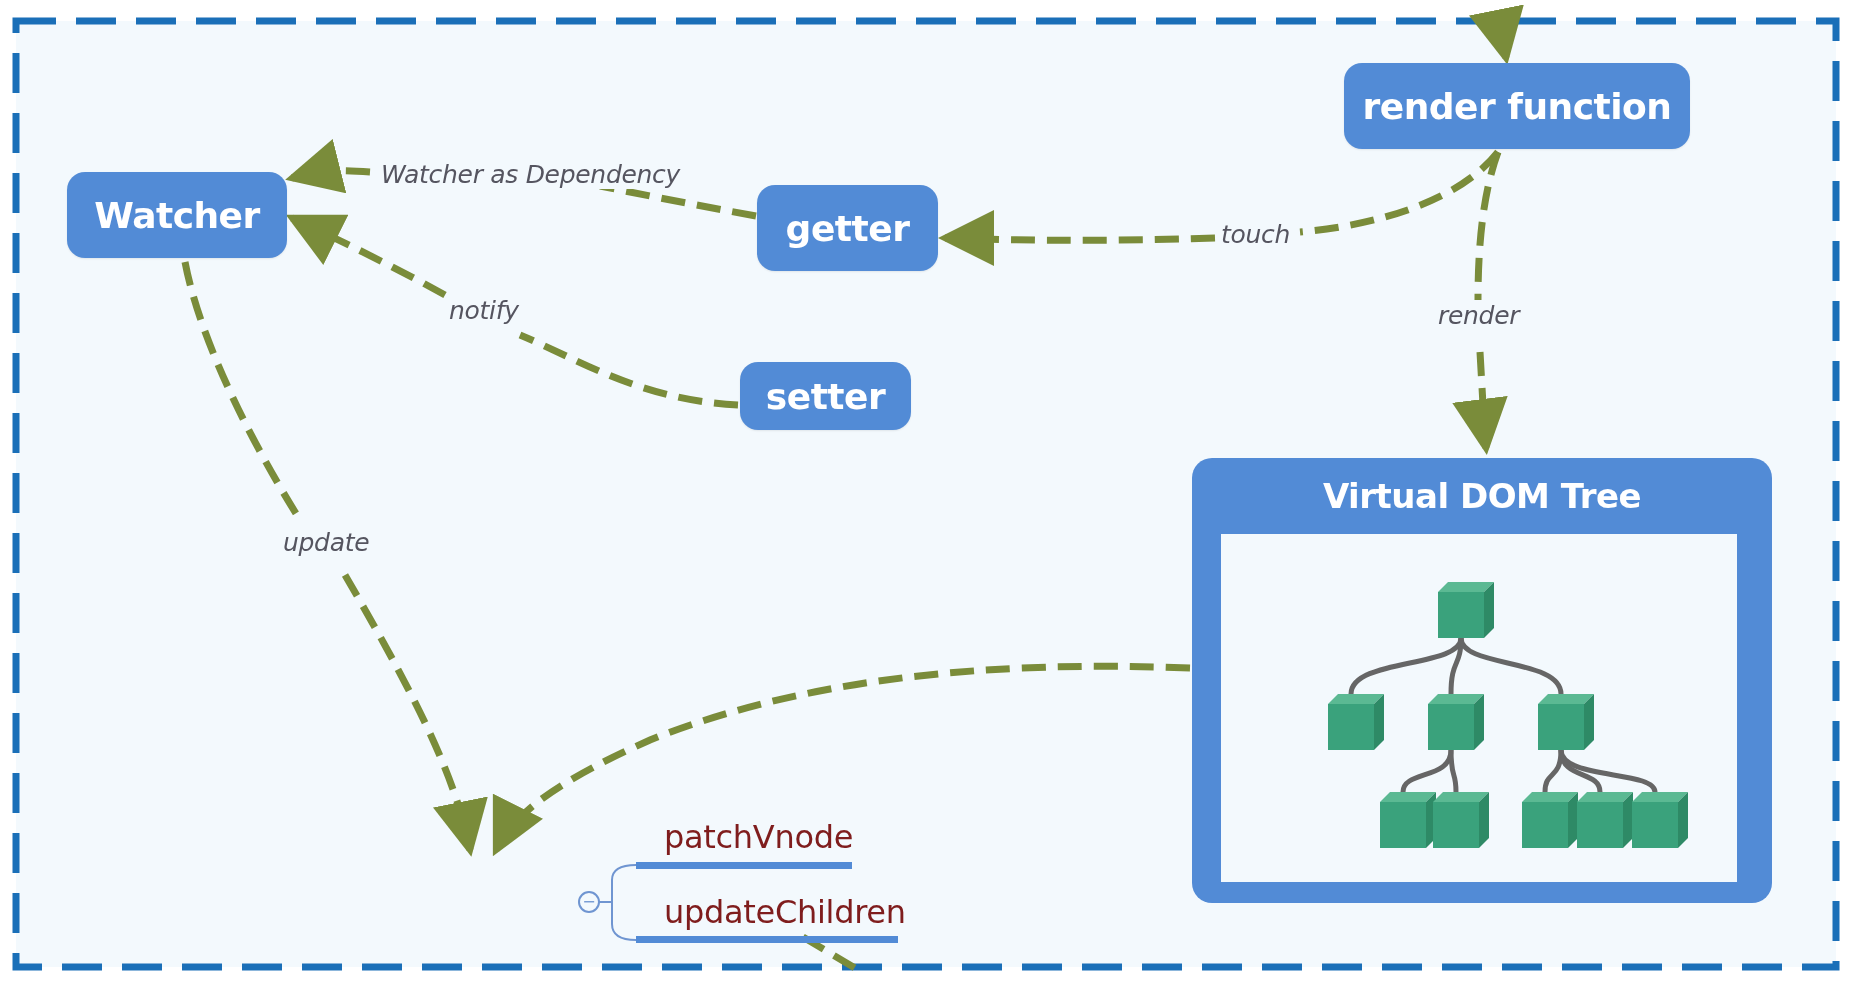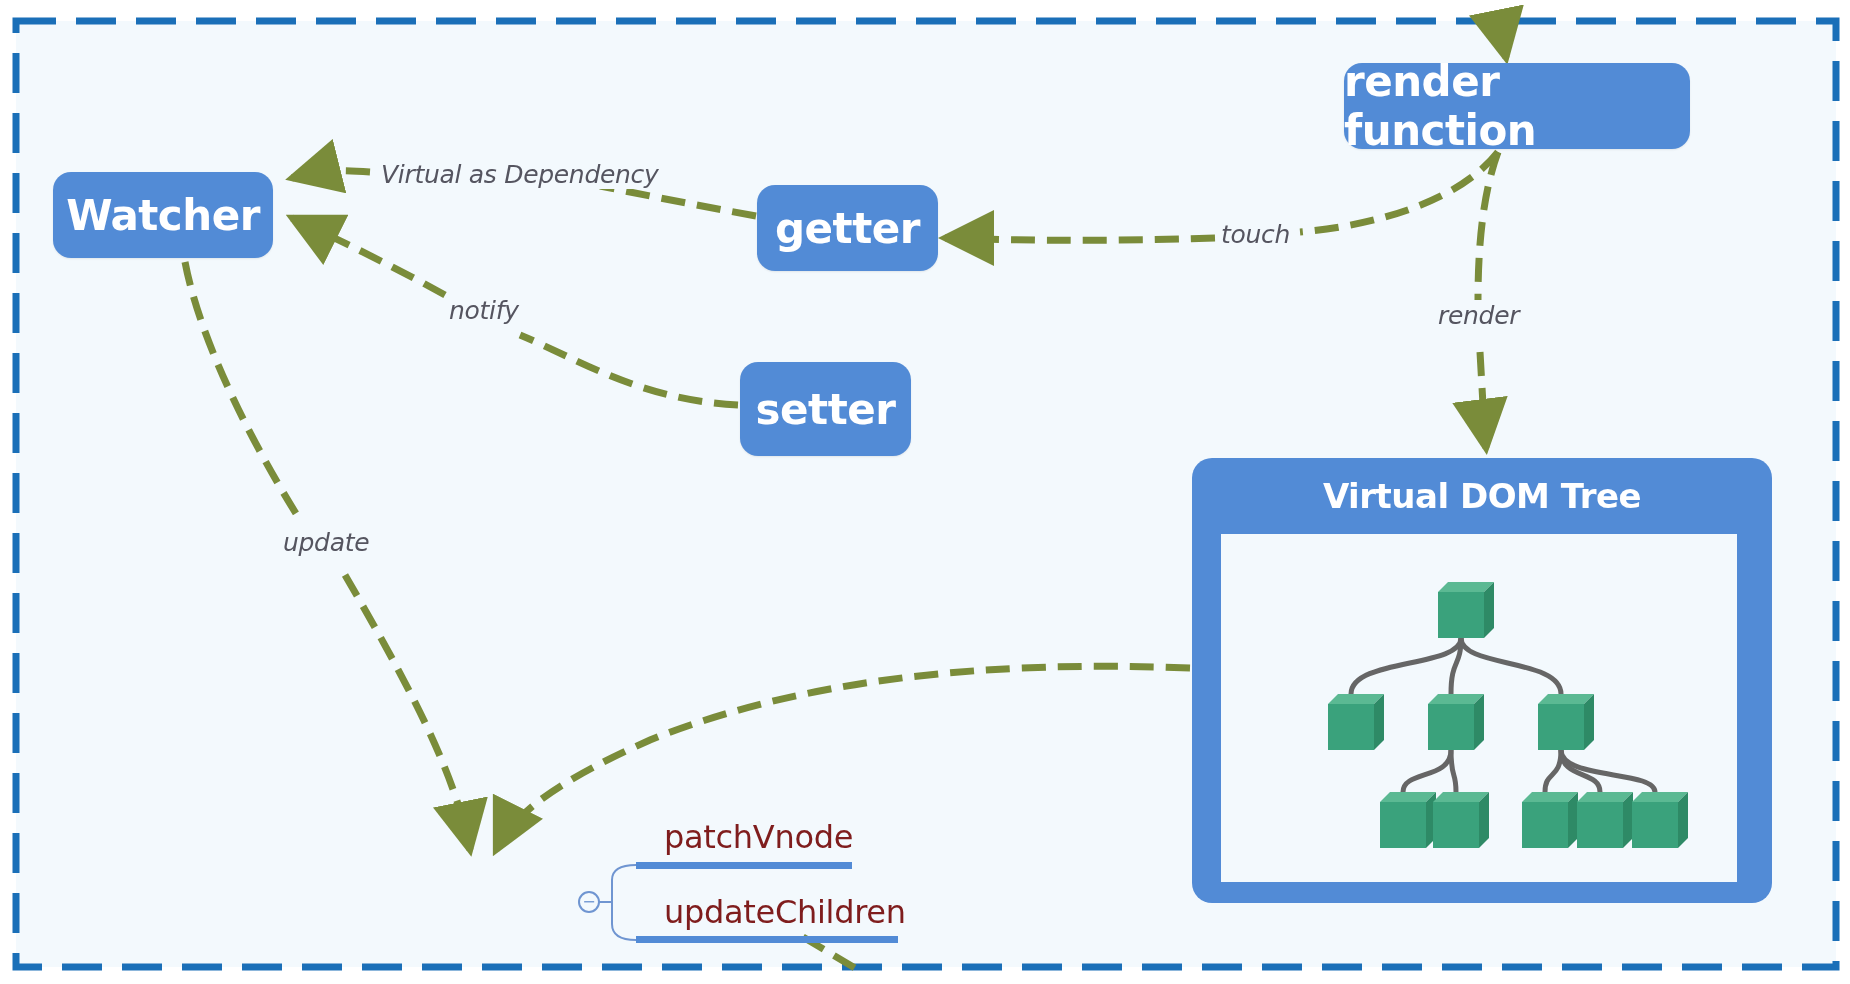--- a/index.html
+++ b/index.html
@@ -1,21 +1,21 @@
 <!DOCTYPE html>
 <html><head>
 <meta charset="utf-8">
 <style>
   html, body { margin:0; padding:0; }
   body { width:1850px; height:984px; background:#ffffff; position:relative; overflow:hidden;
          font-family:"DejaVu Sans", sans-serif; }
   #stage { position:absolute; left:0; top:0; width:1850px; height:984px; }
   .panel { position:absolute; left:16px; top:21px; width:1820px; height:946px; background:#f3f9fd; }
   .node { position:absolute; background:#528bd6; border-radius:18px; color:#fff; font-weight:bold;
-          display:flex; align-items:center; justify-content:center; font-size:42px;
+          display:flex; align-items:center; justify-content:center; font-size:36px;
           font-family:"DejaVu Sans", sans-serif; letter-spacing:-0.5px; box-shadow:0 1px 2px rgba(0,0,0,0.08); }
   .edge-label { position:absolute; font-style:italic; color:#555560; font-size:25px;
                 font-family:"DejaVu Sans", sans-serif; background:#f3f9fd; padding:0 3px; letter-spacing:-0.3px; }
   .vdom { position:absolute; left:1192px; top:458px; width:580px; height:445px; background:#528bd6; border-radius:20px; }
   .vdom-title { position:absolute; left:0; top:0; width:100%; height:76px; color:#fff; font-weight:bold; font-size:34px;
                 display:flex; align-items:center; justify-content:center; letter-spacing:-0.5px; }
   .vdom-inner { position:absolute; left:29px; top:76px; width:516px; height:348px; background:#f3f9fd; }
   .branch-text { position:absolute; font-size:32px; color:#7f1d1d; font-family:"DejaVu Sans", sans-serif; letter-spacing:-0.3px; }
   .branch-line { position:absolute; height:7px; background:#528bd6; }
   .collapse { position:absolute; width:22px; height:22px; border:2px solid #6f95d1; border-radius:50%;
@@ -55,23 +55,23 @@
     <path d="M468,840 L470,850" fill="none" stroke="#7a8c3a" stroke-width="7" marker-end="url(#arrow)"></path>
 
     <path d="M1190,668 C980,660 800,680 650,740 C560,780 520,810 500,842" fill="none" stroke="#7a8c3a" stroke-width="7" stroke-dasharray="24 12"></path>
     <path d="M500,842 L496,850" fill="none" stroke="#7a8c3a" stroke-width="7" marker-end="url(#arrow)"></path>
 
     <path d="M803,937 L855,968" fill="none" stroke="#7a8c3a" stroke-width="7" stroke-dasharray="24 12"></path>
 
     <path d="M636,865 Q612,865 612,880 L612,924 Q612,940 636,940 M588,902 L612,902" fill="none" stroke="#6f95d1" stroke-width="2"></path>
   </svg>
 
-  <div class="node" style="left:53px;top:172px;width:220px;height:86px;">Watcher</div>
+  <div class="node" style="left:67px;top:172px;width:220px;height:86px;">Watcher</div>
   <div class="node" style="left:757px;top:185px;width:181px;height:86px;">getter</div>
-  <div class="node" style="left:740px;top:362px;width:171px;height:94px;text-align:center;">setter</div>
+  <div class="node" style="left:740px;top:362px;width:171px;height:68px;text-align:center;">setter</div>
   <div class="node" style="left:1344px;top:63px;width:346px;height:86px;">render function</div>
 
   <div class="vdom">
     <div class="vdom-title">Virtual DOM Tree</div>
     <div class="vdom-inner"></div>
   </div>
 
   <svg id="tree" width="1850" height="984" style="position:absolute;left:0;top:0;pointer-events:none;">
       <path d="M1461,638 C1461,668 1351,658 1351,694" fill="none" stroke="#666666" stroke-width="5"></path>
       <path d="M1461,638 C1461,668 1451,658 1451,694" fill="none" stroke="#666666" stroke-width="5"></path>
@@ -121,21 +121,21 @@
         <polygon points="1623,802 1633,792 1633,838 1623,848" fill="#2e8a66"></polygon>
         <rect x="1577" y="802" width="46" height="46" fill="#3aa27c"></rect>
       </g>
       <g>
         <polygon points="1632,802 1642,792 1688,792 1678,802" fill="#5bb993"></polygon>
         <polygon points="1678,802 1688,792 1688,838 1678,848" fill="#2e8a66"></polygon>
         <rect x="1632" y="802" width="46" height="46" fill="#3aa27c"></rect>
       </g>
     </svg>
 
-  <div class="edge-label" style="left:378px;top:160px;">Virtual as Dependency</div>
+  <div class="edge-label" style="left:378px;top:160px;">Watcher as Dependency</div>
   <div class="edge-label" style="left:446px;top:296px;">notify</div>
   <div class="edge-label" style="left:1218px;top:220px;">touch</div>
   <div class="edge-label" style="left:1435px;top:301px;">render</div>
   <div class="edge-label" style="left:280px;top:528px;">update</div>
 
   <div class="collapse" style="left:578px;top:891px;">−</div>
   <div class="branch-text" style="left:664px;top:818px;">patchVnode</div>
   <div class="branch-line" style="left:636px;top:862px;width:216px;"></div>
   <div class="branch-text" style="left:664px;top:893px;">updateChildren</div>
   <div class="branch-line" style="left:636px;top:936px;width:262px;"></div>

